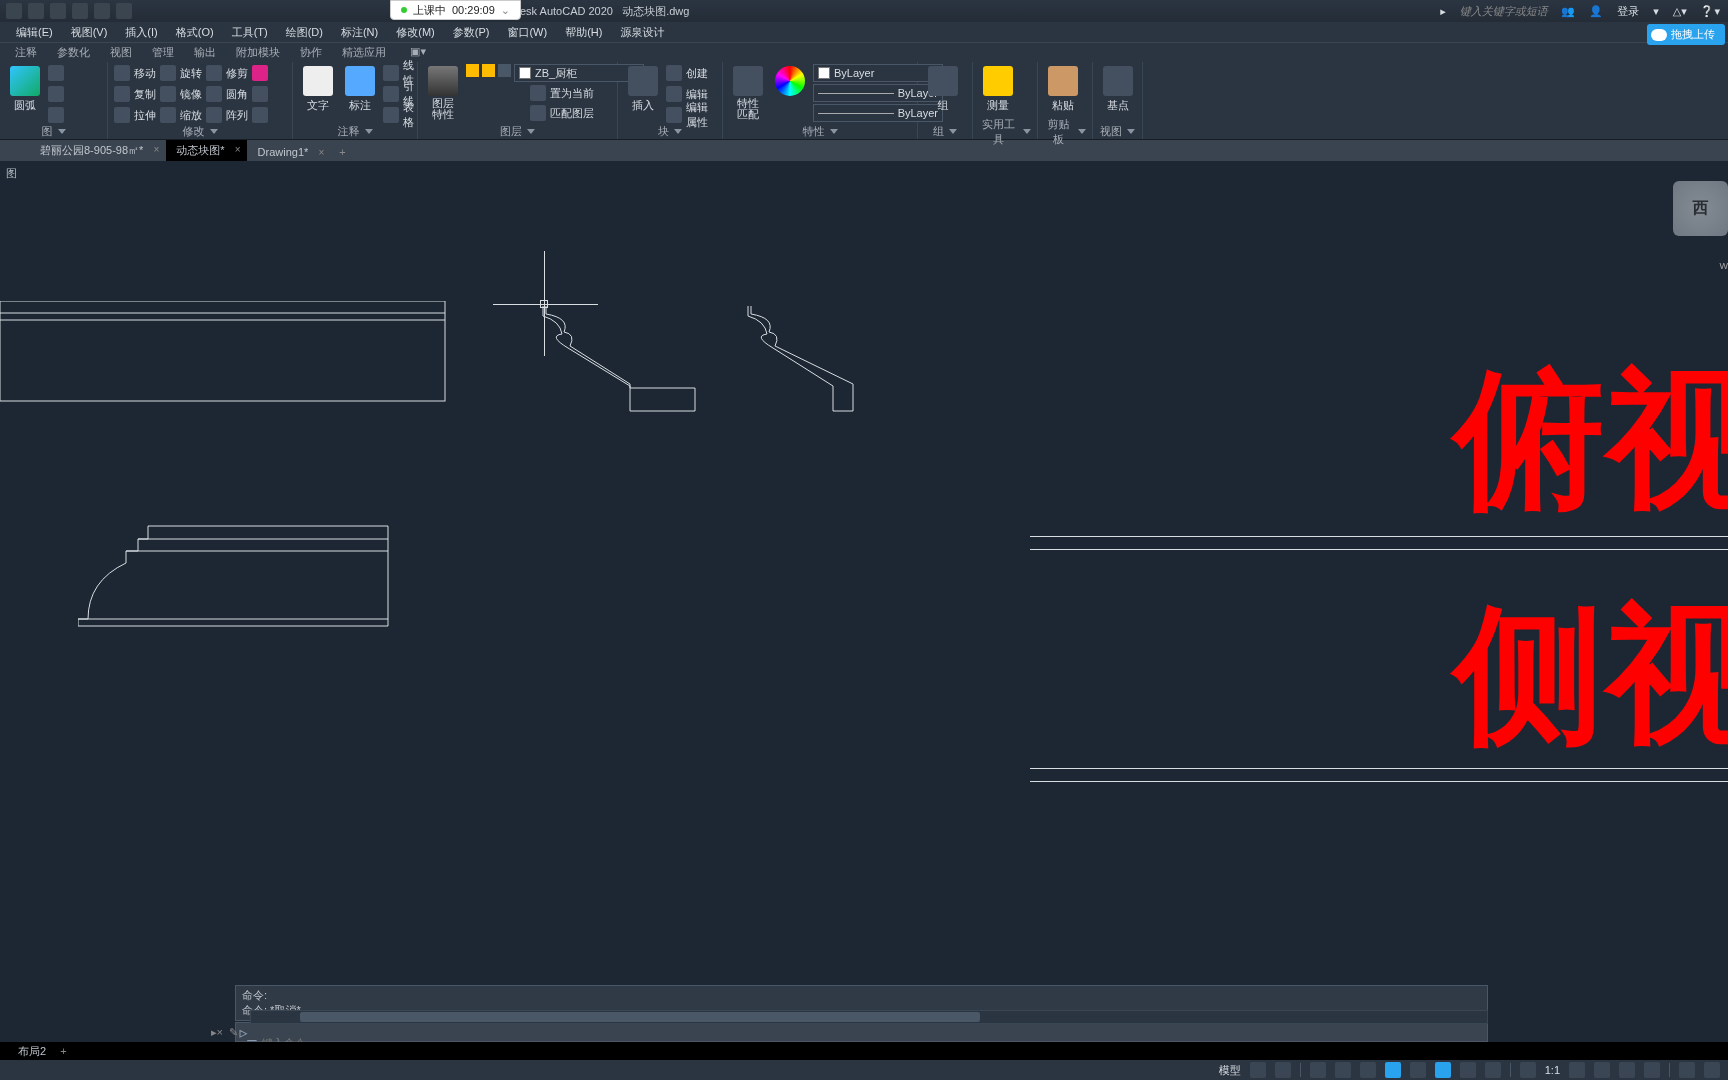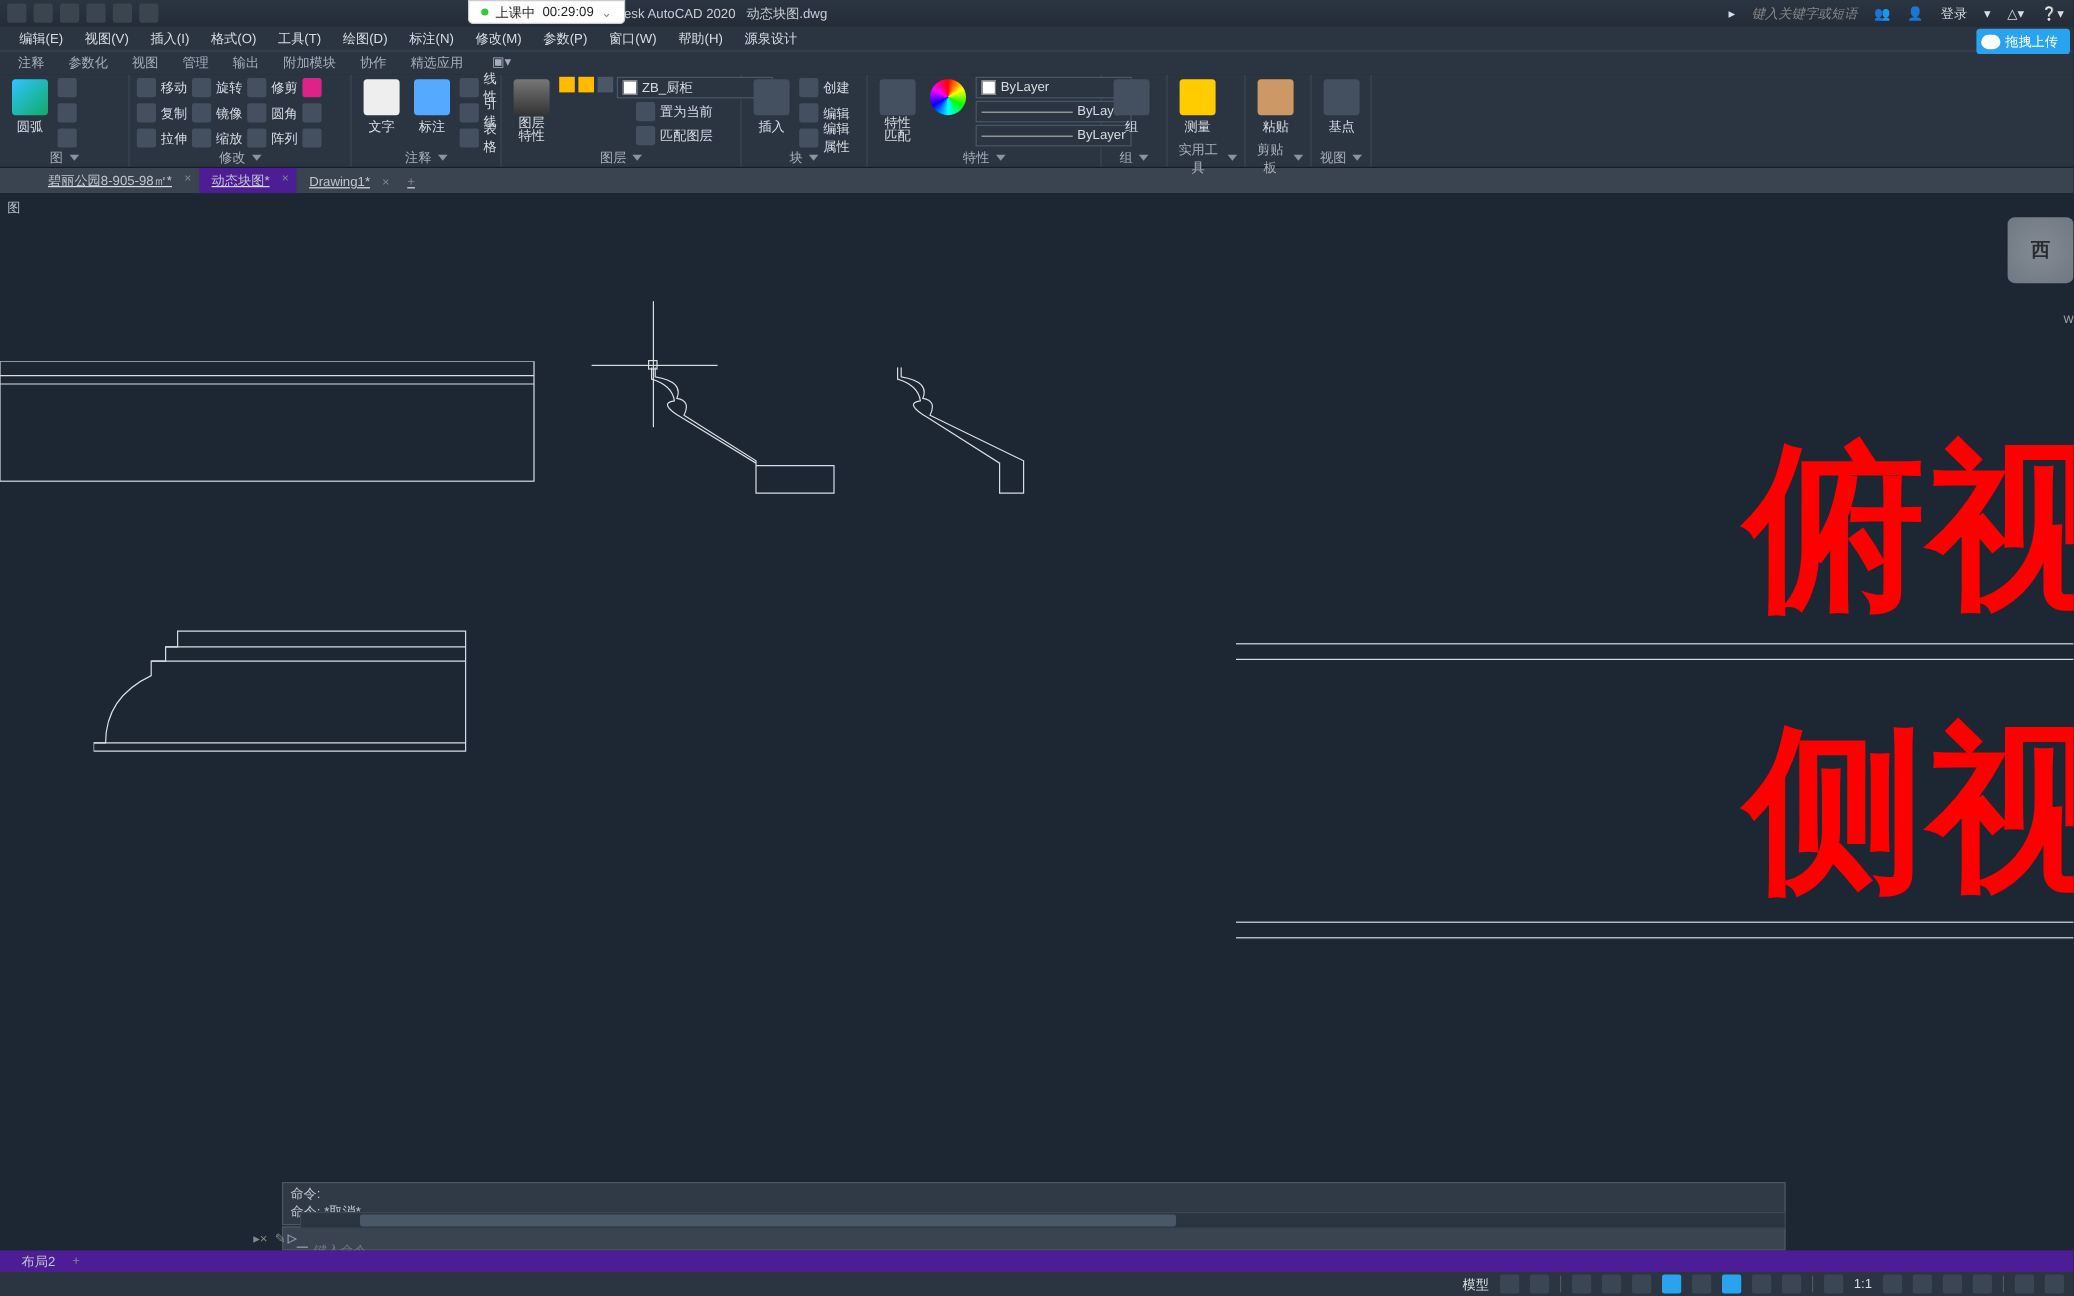--- a/index.html
+++ b/index.html
@@ -35,23 +35,23 @@
 .btn-stack { display: flex; align-items: center; gap: 4px; height: 18px; }
 .btn-stack .ic { width: 16px; height: 16px; background: #445060; border-radius: 2px; flex: none; }
 .bigbtn { display: flex; flex-direction: column; align-items: center; gap: 2px; padding: 2px 4px; }
 .bigbtn .bigic { width: 30px; height: 30px; background: #445060; border-radius: 3px; }
 .bigbtn span { font-size: 11px; }
 .dd { width: 130px; height: 18px; background: #2b3542; border: 1px solid #4a5766; display: flex; align-items: center; padding: 0 4px; gap: 4px; }
 .dd .sw { width: 12px; height: 12px; background: #fff; border: 1px solid #777;}
 .line-samp { flex: 1; height: 1px; background: #aaa; }
 
 
-.filetabs { height: 21px; background: #3a4450; display: flex; align-items: flex-end; padding-left: 30px; font-size: 11px; text-decoration: underline; }
+.filetabs { height: 21px; background: #3a4450; display: flex; align-items: flex-end; padding-left: 30px; font-size: 11px; }
 .ftab { padding: 3px 22px 3px 10px; background: #3a4450; color: #c0c6cd; position: relative; margin-right: 1px; }
-.ftab.active { background: #4c1d95; }
+.ftab.active { background: #000000; }
 .ftab .x { position: absolute; right: 6px; top: 4px; color: #888; font-size: 10px; }
 .ftab-plus { padding: 3px 8px; color: #888; }
 
 
 .canvas { position: absolute; left: 0; top: 161px; right: 0; bottom: 38px; background: #1c2733; }
 .view-label { position: absolute; left: 6px; top: 5px; font-size: 11px; color: #b5bcc4; }
 .shape { position: absolute; }
 svg line, svg path, svg polyline, svg rect { stroke: #d8dde2; stroke-width: 1; fill: none; }
 
 
@@ -71,21 +71,21 @@
 
 
 .cmdwrap { position: absolute; left: 235px; bottom: 38px; right: 240px; }
 .cmdhist { background: rgba(50,60,72,.92); border: 1px solid #4a5766; font-size: 11px; color: #bfc5cd; padding: 2px 6px; line-height: 15px; }
 .cmdline { display: flex; align-items: center; background: #3a4450; border: 1px solid #4a5766; height: 20px; margin-top: 1px; }
 .cmdline .gt { width: 24px; text-align: center; color: #8ea0b3; }
 .cmdline input { flex: 1; background: transparent; border: none; color: #8ea0b3; font-size: 11px; outline: none; font-style: italic; margin-top: 22px;}
 .cmd-close { position: absolute; left: -24px; bottom: 3px; color: #888; font-size: 11px;}
 
 
-.layoutbar { position: absolute; left: 0; right: 0; bottom: 20px; height: 18px; background: #4c1d95; display: flex; align-items: center; font-size: 11px; padding-left: 18px; gap: 14px; color: #c0c6cd; }
+.layoutbar { position: absolute; left: 0; right: 0; bottom: 20px; height: 18px; background: #000000; display: flex; align-items: center; font-size: 11px; padding-left: 18px; gap: 14px; color: #c0c6cd; }
 .layoutbar .plus { color: #888; }
 
 
 .statusbar { position: absolute; left: 0; right: 0; bottom: 0; height: 20px; background: #2b3542; display: flex; align-items: center; justify-content: flex-end; gap: 9px; padding-right: 8px; font-size: 11px; }
 .sic { width: 16px; height: 16px; background: #3a4654; border-radius: 2px; }
 .sic.on { background: #2aa3ef; }
 .vbar { width: 1px; height: 14px; background: #4a5766; }
 
 
 .hscroll { position: absolute; bottom: 56px; left: 250px; right: 240px; height: 14px; background: #2b3542; border: 1px solid #394654;}

